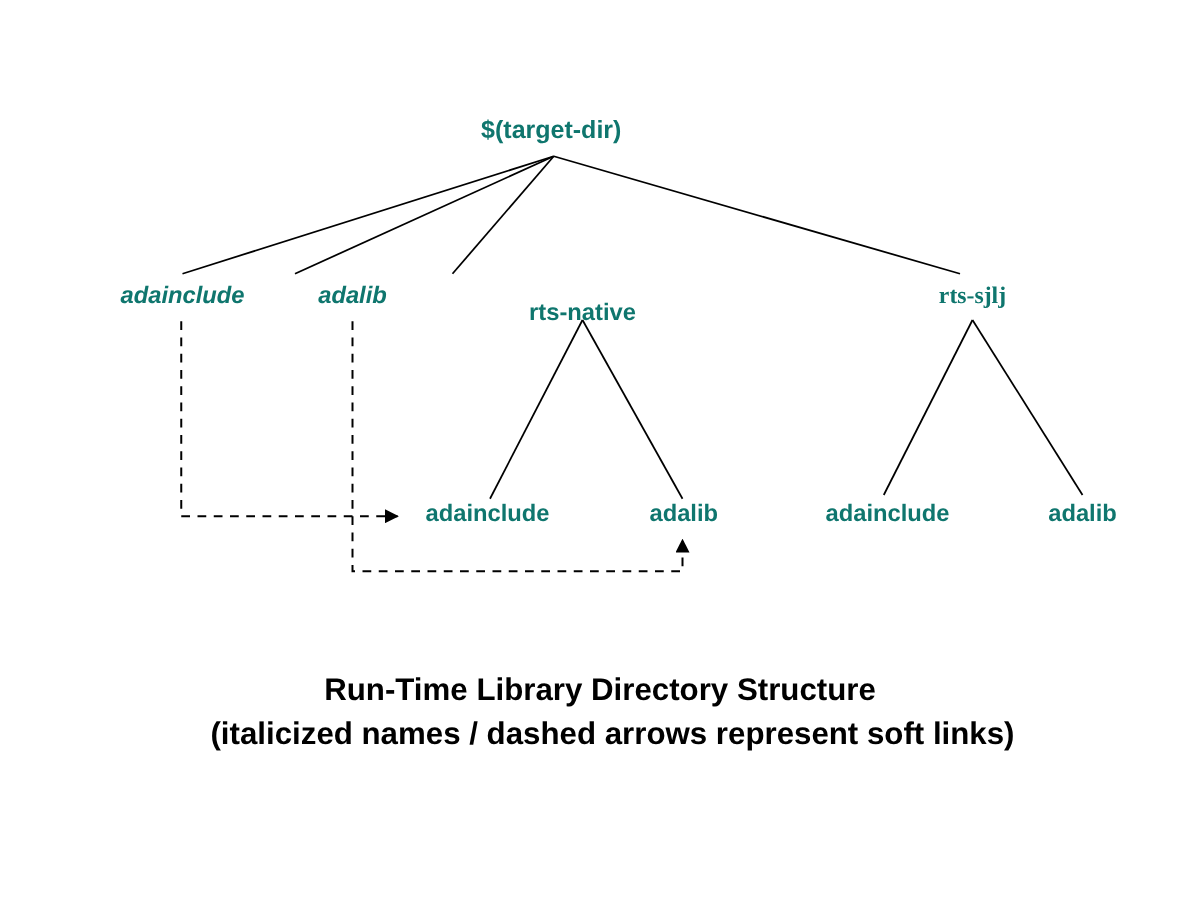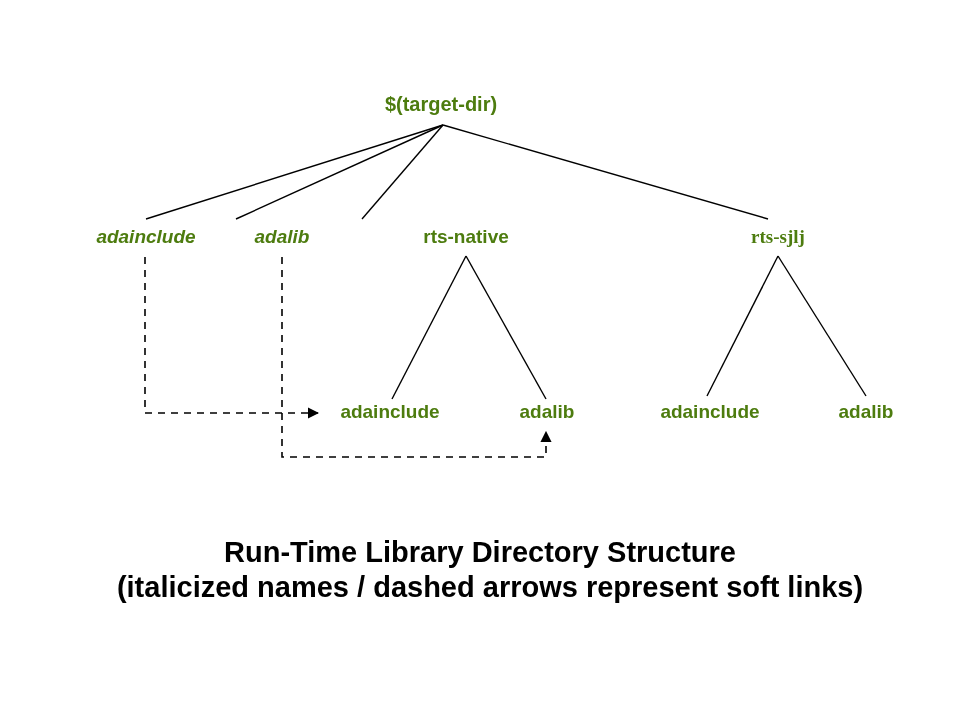--- a/index.html
+++ b/index.html
@@ -19,21 +19,21 @@
   #diagram-svg {
     position: absolute;
     left: 0;
     top: 0;
     width: 960px;
     height: 720px;
   }
   .node-label {
     position: absolute;
     white-space: nowrap;
-    color: #4d7c0f;
+    color: #0f766e;
     font-family: "Liberation Sans", sans-serif;
     font-weight: bold;
     font-size: 19px;
     line-height: 22px;
     transform: translate(-50%, -50%);
     text-align: center;
   }
   .node-label.italic {
     font-style: italic;
   }
@@ -41,21 +41,21 @@
     font-size: 20px;
   }
   .caption {
     position: absolute;
     left: 0;
     width: 960px;
     text-align: center;
     color: #000000;
     font-family: "Liberation Sans", sans-serif;
     font-weight: bold;
-    font-size: 29px;
+    font-size: 25px;
     line-height: 33px;
     white-space: nowrap;
   }
 </style>
 </head>
 <body>
 
 <div id="canvas">
 
   <svg id="diagram-svg" viewBox="0 0 960 720">
@@ -81,21 +81,21 @@
     <g stroke="#000000" stroke-width="1.6" fill="none" stroke-dasharray="7 6">
       <path d="M 145 257 L 145 413 L 318 413" marker-end="url(#arrow-right)"></path>
       <path d="M 282 257 L 282 457 L 546 457 L 546 432" marker-end="url(#arrow-right)"></path>
     </g>
   </svg>
 
   <div class="node-label root" style="left:441px; top:104px;">$(target-dir)</div>
 
   <div class="node-label italic" style="left:146px; top:237px;">adainclude</div>
   <div class="node-label italic" style="left:282px; top:237px;">adalib</div>
-  <div class="node-label" style="left:466px; top:237px;">rts-native</div>
+  <div class="node-label" style="left:466px; top:251px;">rts-native</div>
   <div class="node-label" style="left:778px; top:237px;font-family:Liberation Serif, serif;">rts-sjlj</div>
 
   <div class="node-label" style="left:390px; top:412px;">adainclude</div>
   <div class="node-label" style="left:547px; top:412px;">adalib</div>
   <div class="node-label" style="left:710px; top:412px;">adainclude</div>
   <div class="node-label" style="left:866px; top:412px;">adalib</div>
 
   <div class="caption" style="top:536px;">Run-Time Library Directory Structure</div>
   <div class="caption" style="top:571px;padding-left:10px;">(italicized names / dashed arrows represent soft links)</div>
 

